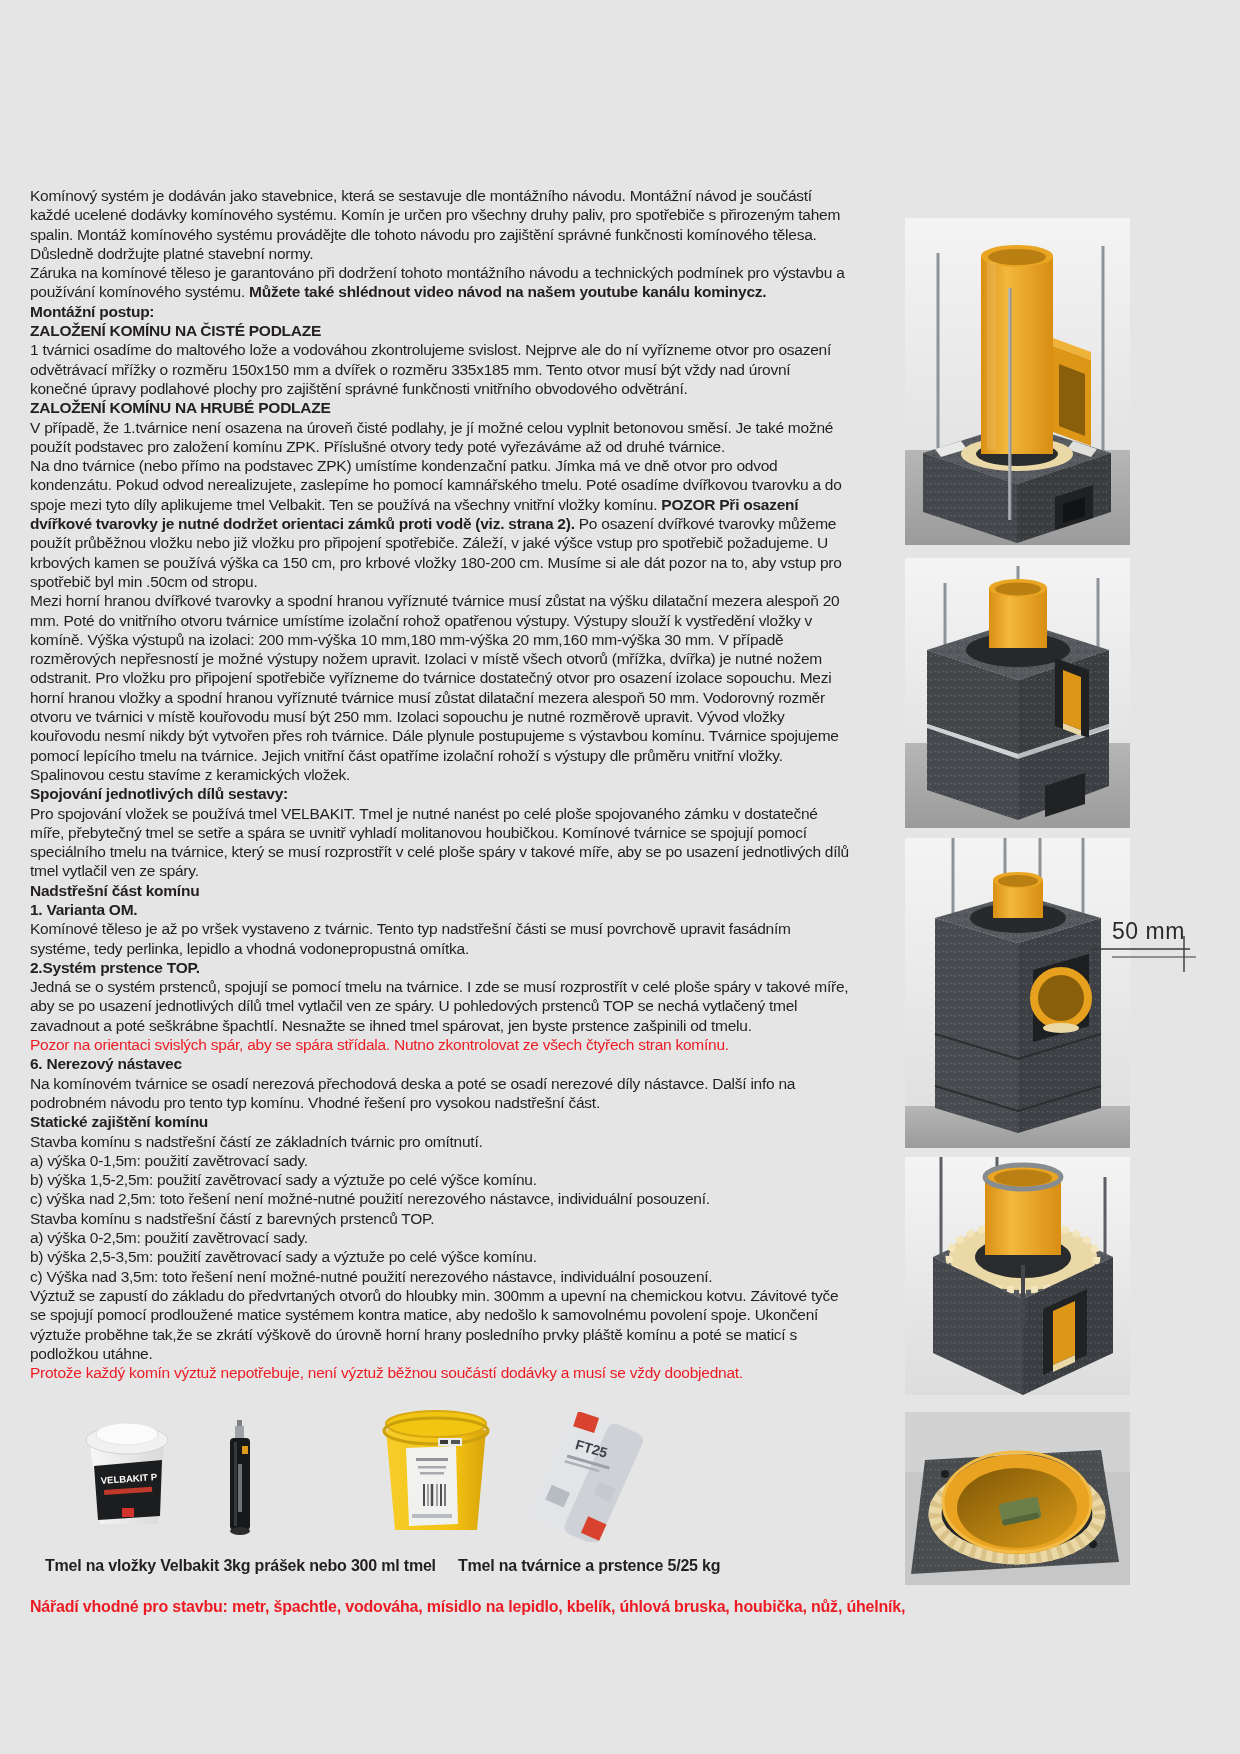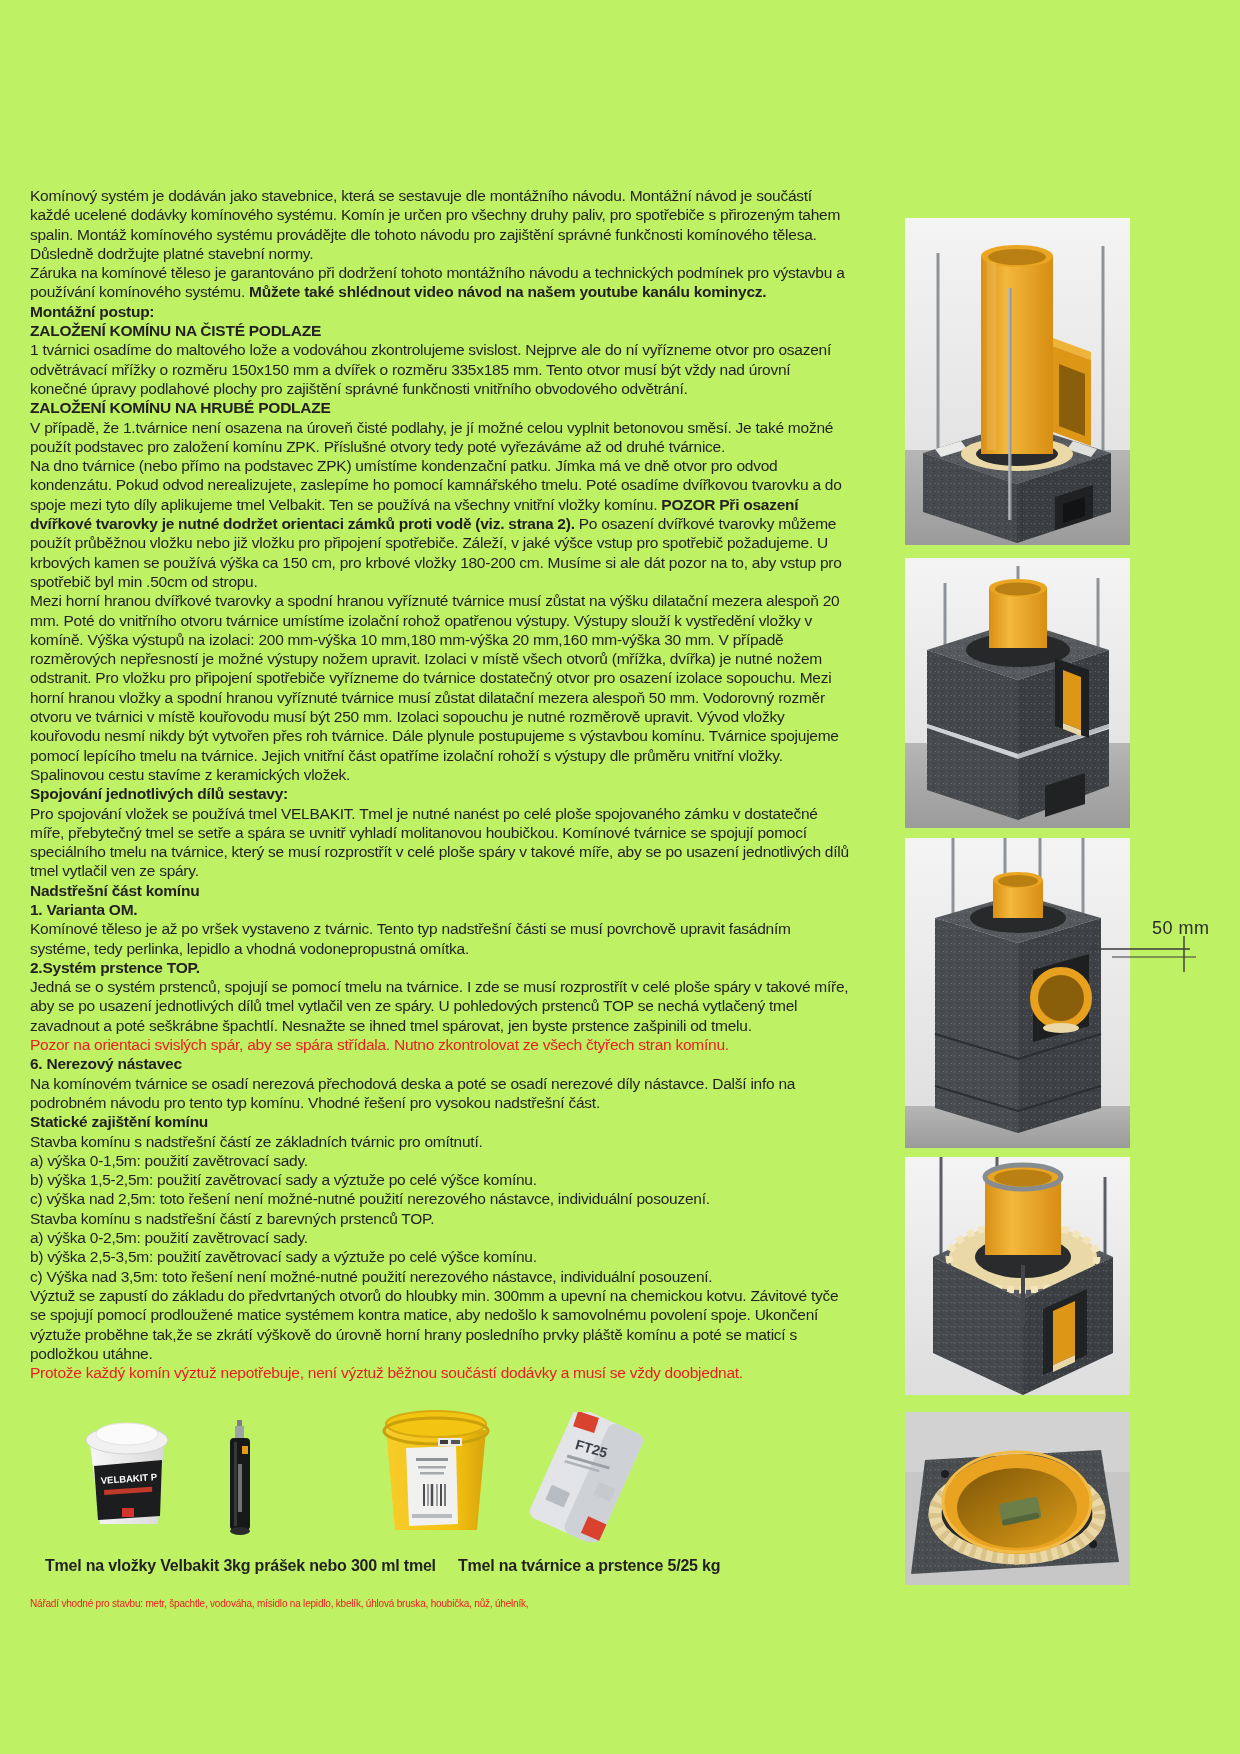--- a/index.html
+++ b/index.html
@@ -1,41 +1,41 @@
 <!DOCTYPE html>
 <html><head>
 <meta charset="utf-8">
 <style>
   html,body{margin:0;padding:0;background:#ffffff;}
-  .page{position:relative;width:1240px;height:1754px;background:#bef264;overflow:hidden;
+  .page{position:relative;width:1240px;height:1754px;background:#e5e5e5;overflow:hidden;
         font-family:"Liberation Sans",sans-serif;color:#231f20;}
   .text-column{position:absolute;left:30px;top:186px;width:820px;
                font-size:15.5px;line-height:19.3px;letter-spacing:-0.25px;text-align:left;}
   .text-column p{margin:0;}
   .b{font-weight:bold;}
   .red{color:#ed1c24;font-weight:normal;text-align:right;}
   .fig{position:absolute;left:905px;width:225px;}
   .fig svg{display:block;width:100%;height:100%;}
   #fig1{top:218px;height:327px;}
   #fig2{top:558px;height:270px;}
   #fig3{top:838px;height:310px;}
   #fig4{top:1157px;height:238px;}
   #fig5{top:1412px;height:173px;}
-  .dim-label{position:absolute;left:1112px;top:918px;font-size:18px;letter-spacing:0.5px;color:#2b2b2b;margin-left:40px;}
+  .dim-label{position:absolute;left:1112px;top:918px;font-size:23px;letter-spacing:0.5px;color:#2b2b2b;}
   .dim-lines{position:absolute;left:1080px;top:930px;width:120px;height:50px;}
   .product{position:absolute;}
   #prod-tub{left:74px;top:1416px;width:106px;height:118px;}
   #prod-cartridge{left:224px;top:1420px;width:34px;height:116px;}
   #prod-bucket{left:376px;top:1406px;width:120px;height:132px;}
   #prod-bag{left:520px;top:1412px;width:132px;height:130px;}
   .product svg{display:block;width:100%;height:100%;}
   .products-caption{position:absolute;left:30px;top:1557px;font-size:16px;font-weight:bold;
                     letter-spacing:-0.2px;white-space:nowrap;margin-left:15px;}
   .products-caption .gap{display:inline-block;width:22px;}
-  .tools-line{position:absolute;left:30px;top:1598px;font-size:10px;font-weight:normal;
+  .tools-line{position:absolute;left:30px;top:1598px;font-size:16px;font-weight:bold;
               color:#ed1c24;letter-spacing:-0.2px;white-space:nowrap;}
 </style>
 </head>
 <body>
 
 <div class="page">
 
   <svg width="0" height="0" style="position:absolute" aria-hidden="true">
     <defs>
       <pattern id="spk" patternUnits="userSpaceOnUse" width="8" height="8">

